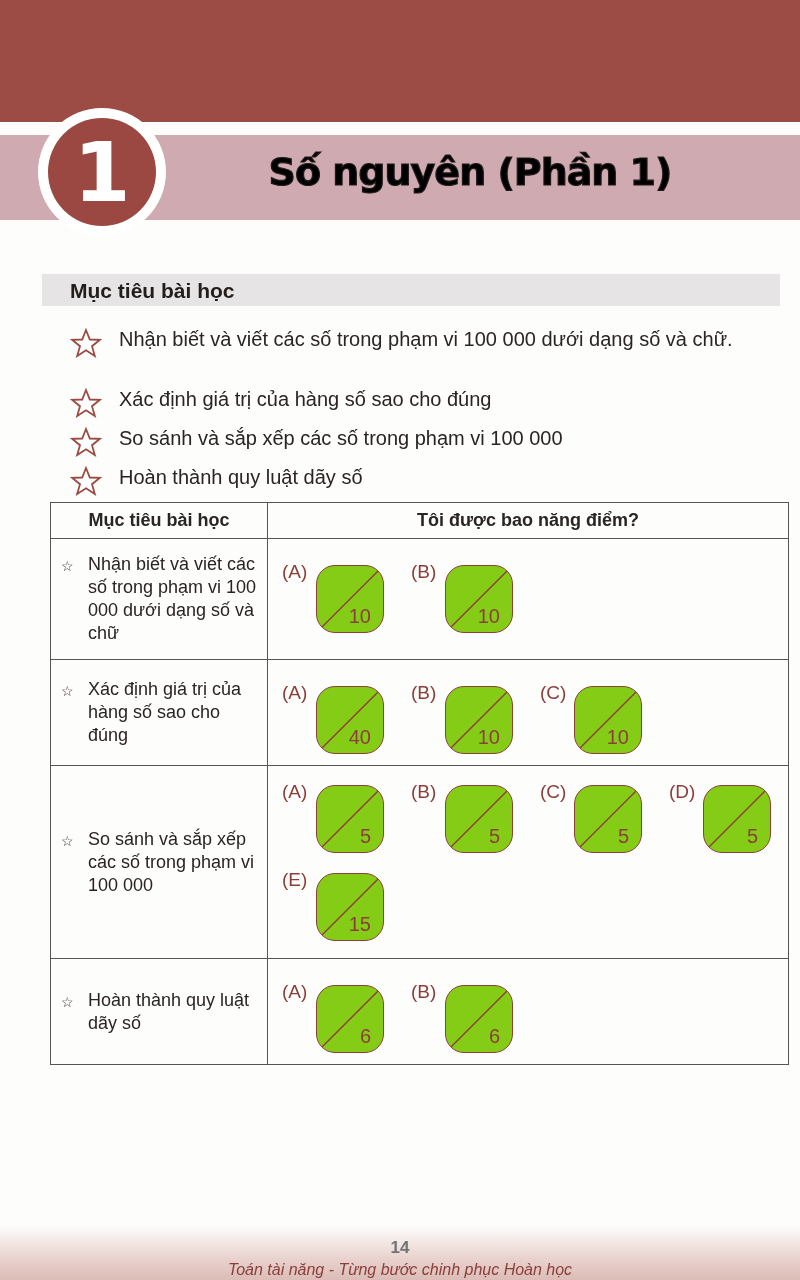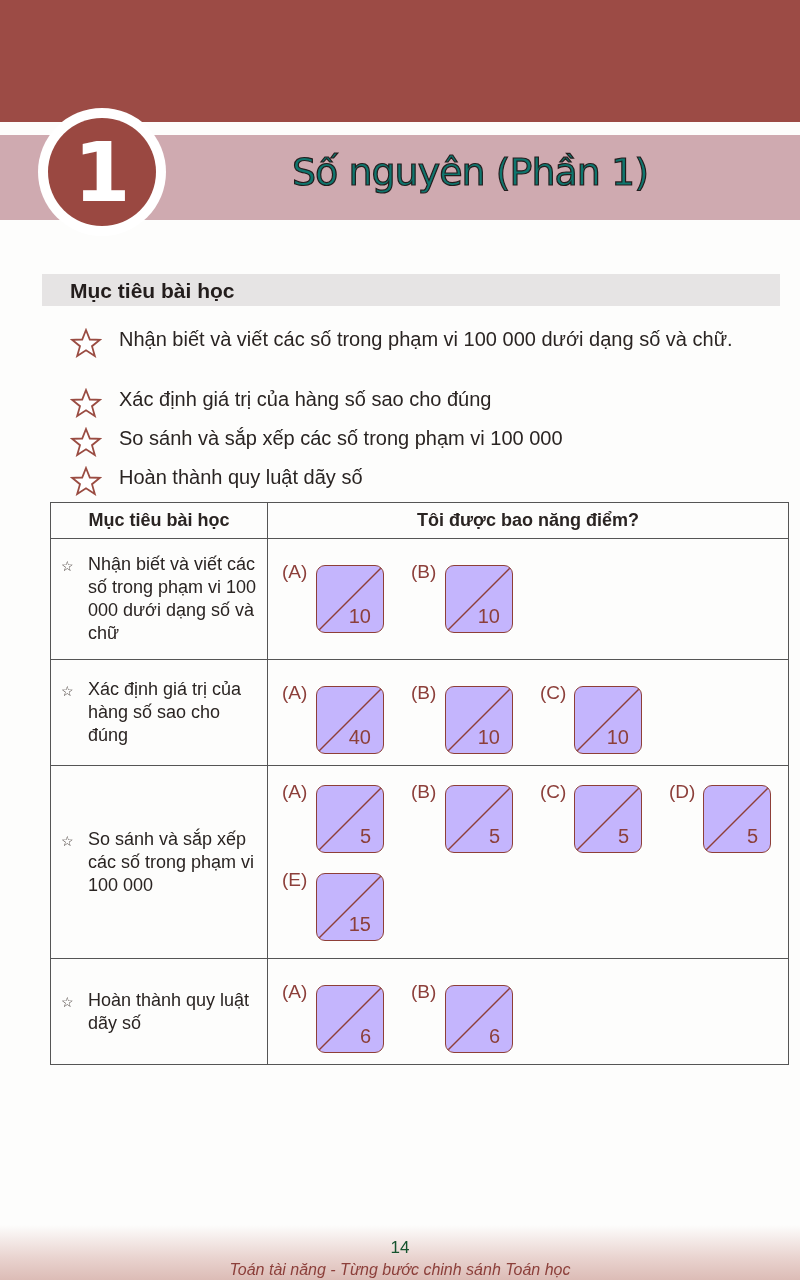--- a/index.html
+++ b/index.html
@@ -26,22 +26,22 @@
     border-radius:50%; background:#9a4841;
     display:flex; align-items:center; justify-content:center;
   }
   .chapter-number {
     color:#ffffff; font-size:82px; font-weight:900;
     font-family:"DejaVu Sans", sans-serif;
     line-height:1; margin-top:2px;
   }
   .chapter-title {
     position:absolute; left:230px; top:150px; width:480px; text-align:center;
-    font-family:"DejaVu Sans", sans-serif; font-weight:400;
-    font-size:38px; color:#0f766e; letter-spacing:-1px;
+    font-family:"DejaVu Sans", sans-serif; font-weight:700;
+    font-size:38px; color:#000000; letter-spacing:-1px;
     -webkit-text-stroke:1.2px #231c1c;
   }
   .section-bar {
     position:absolute; left:42px; top:274px; width:738px; height:32px;
     background:#e6e4e4;
   }
   .section-title {
     position:absolute; left:28px; top:5px;
     font-size:21px; font-weight:bold; color:#231d1c;
   }
@@ -83,34 +83,34 @@
   .row-4 { height:106px; }
   .score-cell { vertical-align:top; position:relative; }
   .score-item {
     position:absolute; width:112px; height:72px;
   }
   .score-label {
     position:absolute; left:0; top:0; font-size:19px; color:#8c3f3a;
   }
   .score-box {
     position:absolute; left:34px; top:4px; width:68px; height:68px;
-    border:1.5px solid #8e3f38; border-radius:9px; box-sizing:border-box;
-    overflow:hidden; background:#c4b5fd;
+    border:1.5px solid #8e3f38; border-radius:19px; box-sizing:border-box;
+    overflow:hidden; background:#84cc16;
   }
   .score-box svg { position:absolute; left:0; top:0; width:100%; height:100%; }
   .score-value {
     position:absolute; right:12px; bottom:4px; font-size:20px; color:#8c3f3a;
   }
   .footer-fade {
     position:absolute; left:0; top:1225px; width:800px; height:55px;
     background:linear-gradient(to bottom, rgba(253,253,252,1) 0%, #e9d3cf 60%, #dcbcb6 100%);
   }
   .page-number {
     position:absolute; left:0; top:1238px; width:800px; text-align:center;
-    font-size:17px; font-weight:normal; color:#14532d;
+    font-size:17px; font-weight:bold; color:#737373;
   }
   .footer-title {
     position:absolute; left:0; top:1261px; width:800px; text-align:center;
     font-size:16px; font-style:italic; color:#8c3f3a;
   }
 </style>
 </head>
 <body>
 
 <div class="top-bar"></div>
@@ -294,13 +294,13 @@
               <span class="score-value">6</span>
             </div>
           </div>
         </td>
     </tr>
   </tbody>
 </table>
 
 <div class="footer-fade"></div>
 <div class="page-number">14</div>
-<div class="footer-title">Toán tài năng - Từng bước chinh sánh Toán học</div>
+<div class="footer-title">Toán tài năng - Từng bước chinh phục Hoàn học</div>
 
 </body></html>

